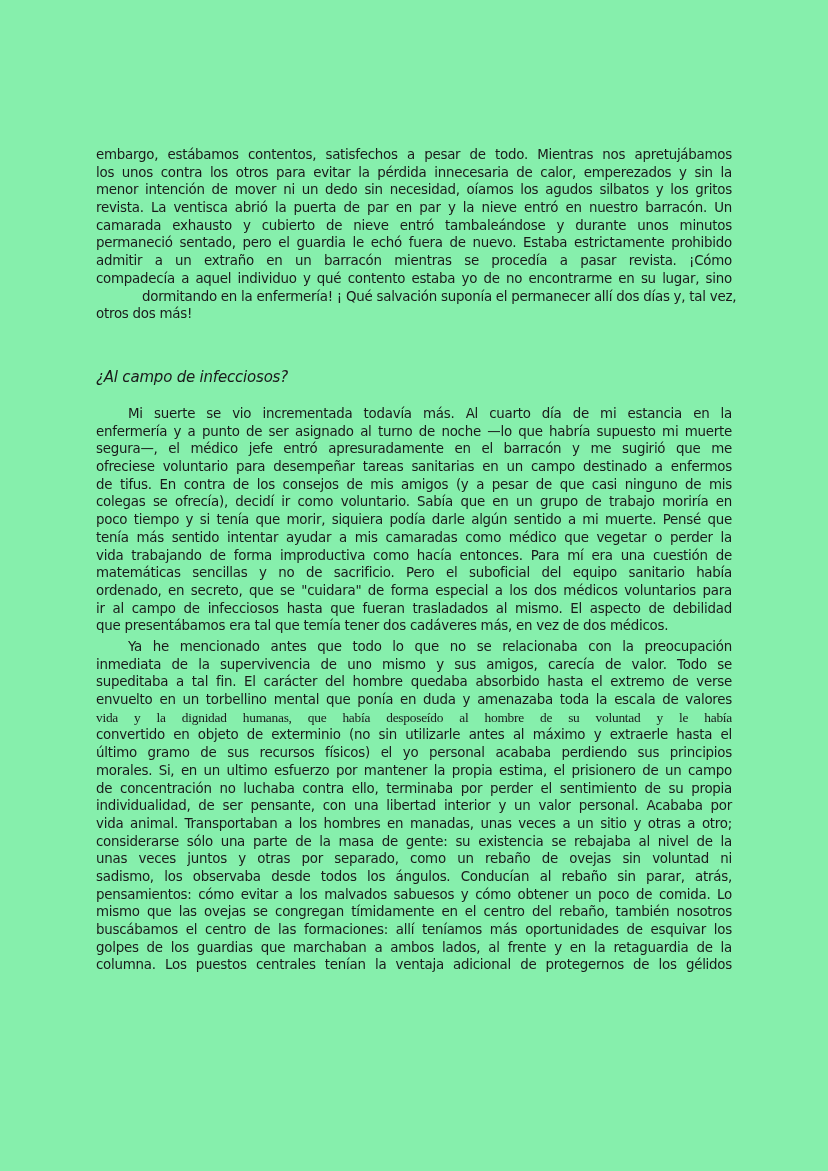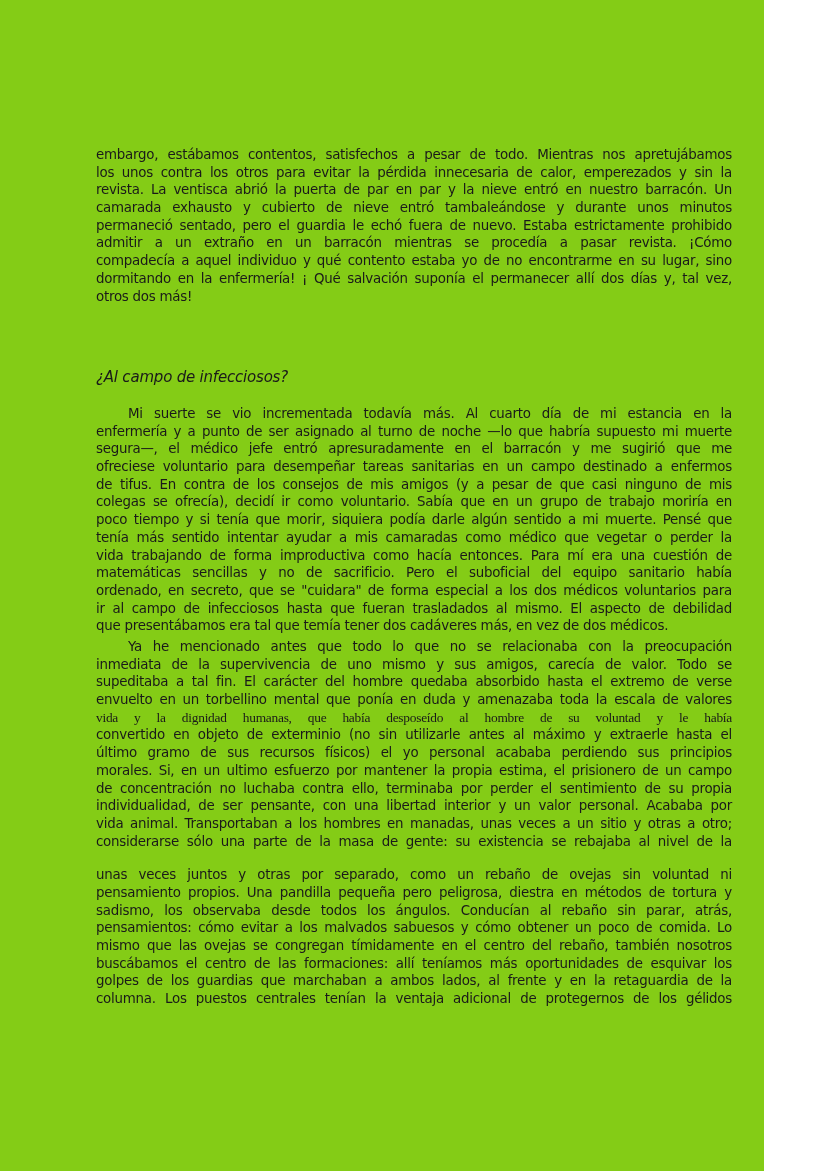--- a/index.html
+++ b/index.html
@@ -1,17 +1,17 @@
 <!DOCTYPE html>
 <html><head>
 <meta charset="utf-8">
 <style>
   html, body { margin: 0; padding: 0; background: #ffffff; }
   body { width: 828px; height: 1171px; position: relative; overflow: hidden; }
-  .page { position: absolute; left: 0; top: 0; width: 764px; height: 1171px; background: #84cc16; }
+  .page { position: absolute; left: 0; top: 0; width: 828px; height: 1171px; background: #86efac; }
   .col { position: absolute; left: 96px; width: 636px; }
   .para { position: absolute; left: 0; width: 636px; }
   .line {
     display: block;
     height: 17.7px;
     line-height: 17.7px;
     font-family: "DejaVu Sans", sans-serif;
     font-size: 13.4px;
     letter-spacing: -0.25px;
     color: #1a1a1a;
@@ -34,26 +34,27 @@
 </style>
 </head>
 <body>
 
 <div class="page">
   <div class="col" style="top:0;height:1171px;">
 
     <div class="para" style="top:146px;">
       <span class="line" style="white-space: nowrap; word-spacing: 0px;">embargo, estábamos contentos, satisfechos a pesar de todo. Mientras nos apretujábamos</span>
       <span class="line" style="white-space: nowrap; word-spacing: 0px;">los unos contra los otros para evitar la pérdida innecesaria de calor, emperezados y sin la</span>
+      <span class="line" style="white-space: nowrap; word-spacing: 0px;">menor intención de mover ni un dedo sin necesidad, oíamos los agudos silbatos y los gritos</span>
       <span class="line" style="white-space: nowrap; word-spacing: 0px;">revista. La ventisca abrió la puerta de par en par y la nieve entró en nuestro barracón. Un</span>
       <span class="line" style="white-space: nowrap; word-spacing: 0px;">camarada exhausto y cubierto de nieve entró tambaleándose y durante unos minutos</span>
       <span class="line" style="white-space: nowrap; word-spacing: 0px;">permaneció sentado, pero el guardia le echó fuera de nuevo. Estaba estrictamente prohibido</span>
       <span class="line" style="white-space: nowrap; word-spacing: 0px;">admitir a un extraño en un barracón mientras se procedía a pasar revista. ¡Cómo</span>
       <span class="line" style="white-space: nowrap; word-spacing: 0px;">compadecía a aquel individuo y qué contento estaba yo de no encontrarme en su lugar, sino</span>
-      <span class="line" style="white-space: nowrap; word-spacing: 0px;">dormitando en la enfermería! ¡ Qué salvación suponía el permanecer allí dos días y, tal vez,</span>
+      <span class="line" style="white-space: nowrap; word-spacing: 0px; margin-left: 46px;">dormitando en la enfermería! ¡ Qué salvación suponía el permanecer allí dos días y, tal vez,</span>
       <span class="line last">otros dos más!</span>
     </div>
 
     <div class="heading" style="top:367px;">¿Al campo de infecciosos?</div>
 
     <div class="para" style="top:405px;">
       <span class="line indent" style="white-space: nowrap; word-spacing: 0px;">Mi suerte se vio incrementada todavía más. Al cuarto día de mi estancia en la</span>
       <span class="line" style="white-space: nowrap; word-spacing: 0px;">enfermería y a punto de ser asignado al turno de noche —lo que habría supuesto mi muerte</span>
       <span class="line" style="white-space: nowrap; word-spacing: 0px;">segura—, el médico jefe entró apresuradamente en el barracón y me sugirió que me</span>
       <span class="line" style="white-space: nowrap; word-spacing: 0px;">ofreciese voluntario para desempeñar tareas sanitarias en un campo destinado a enfermos</span>
@@ -74,22 +75,21 @@
       <span class="line" style="white-space: nowrap; word-spacing: 0px;">supeditaba a tal fin. El carácter del hombre quedaba absorbido hasta el extremo de verse</span>
       <span class="line" style="white-space: nowrap; word-spacing: 0px;">envuelto en un torbellino mental que ponía en duda y amenazaba toda la escala de valores</span>
       <span class="line" style="white-space: nowrap; word-spacing: 0px; font-family: Liberation Serif, serif;">vida y la dignidad humanas, que había desposeído al hombre de su voluntad y le había</span>
       <span class="line" style="white-space: nowrap; word-spacing: 0px;">convertido en objeto de exterminio (no sin utilizarle antes al máximo y extraerle hasta el</span>
       <span class="line" style="white-space: nowrap; word-spacing: 0px;">último gramo de sus recursos físicos) el yo personal acababa perdiendo sus principios</span>
       <span class="line" style="white-space: nowrap; word-spacing: 0px;">morales. Si, en un ultimo esfuerzo por mantener la propia estima, el prisionero de un campo</span>
       <span class="line" style="white-space: nowrap; word-spacing: 0px;">de concentración no luchaba contra ello, terminaba por perder el sentimiento de su propia</span>
       <span class="line" style="white-space: nowrap; word-spacing: 0px;">individualidad, de ser pensante, con una libertad interior y un valor personal. Acababa por</span>
       <span class="line" style="white-space: nowrap; word-spacing: 0px;">vida animal. Transportaban a los hombres en manadas, unas veces a un sitio y otras a otro;</span>
       <span class="line" style="white-space: nowrap; word-spacing: 0px;">considerarse sólo una parte de la masa de gente: su existencia se rebajaba al nivel de la</span>
-      <span class="line" style="white-space: nowrap; word-spacing: 0px; margin-top: 16px;">unas veces juntos y otras por separado, como un rebaño de ovejas sin voluntad ni</span>
-      <span class="line" style="white-space: nowrap; word-spacing: 0px;">pensamiento propios. Una pandilla pequeña pero peligrosa, diestra en métodos de tortura y</span>
+      <span class="line" style="white-space: nowrap; word-spacing: 0px;">unas veces juntos y otras por separado, como un rebaño de ovejas sin voluntad ni</span>
       <span class="line" style="white-space: nowrap; word-spacing: 0px;">sadismo, los observaba desde todos los ángulos. Conducían al rebaño sin parar, atrás,</span>
       <span class="line" style="white-space: nowrap; word-spacing: 0px;">pensamientos: cómo evitar a los malvados sabuesos y cómo obtener un poco de comida. Lo</span>
       <span class="line" style="white-space: nowrap; word-spacing: 0px;">mismo que las ovejas se congregan tímidamente en el centro del rebaño, también nosotros</span>
       <span class="line" style="white-space: nowrap; word-spacing: 0px;">buscábamos el centro de las formaciones: allí teníamos más oportunidades de esquivar los</span>
       <span class="line" style="white-space: nowrap; word-spacing: 0px;">golpes de los guardias que marchaban a ambos lados, al frente y en la retaguardia de la</span>
       <span class="line" style="white-space: nowrap; word-spacing: 0px;">columna. Los puestos centrales tenían la ventaja adicional de protegernos de los gélidos</span>
     </div>
 
   </div>
 </div>

